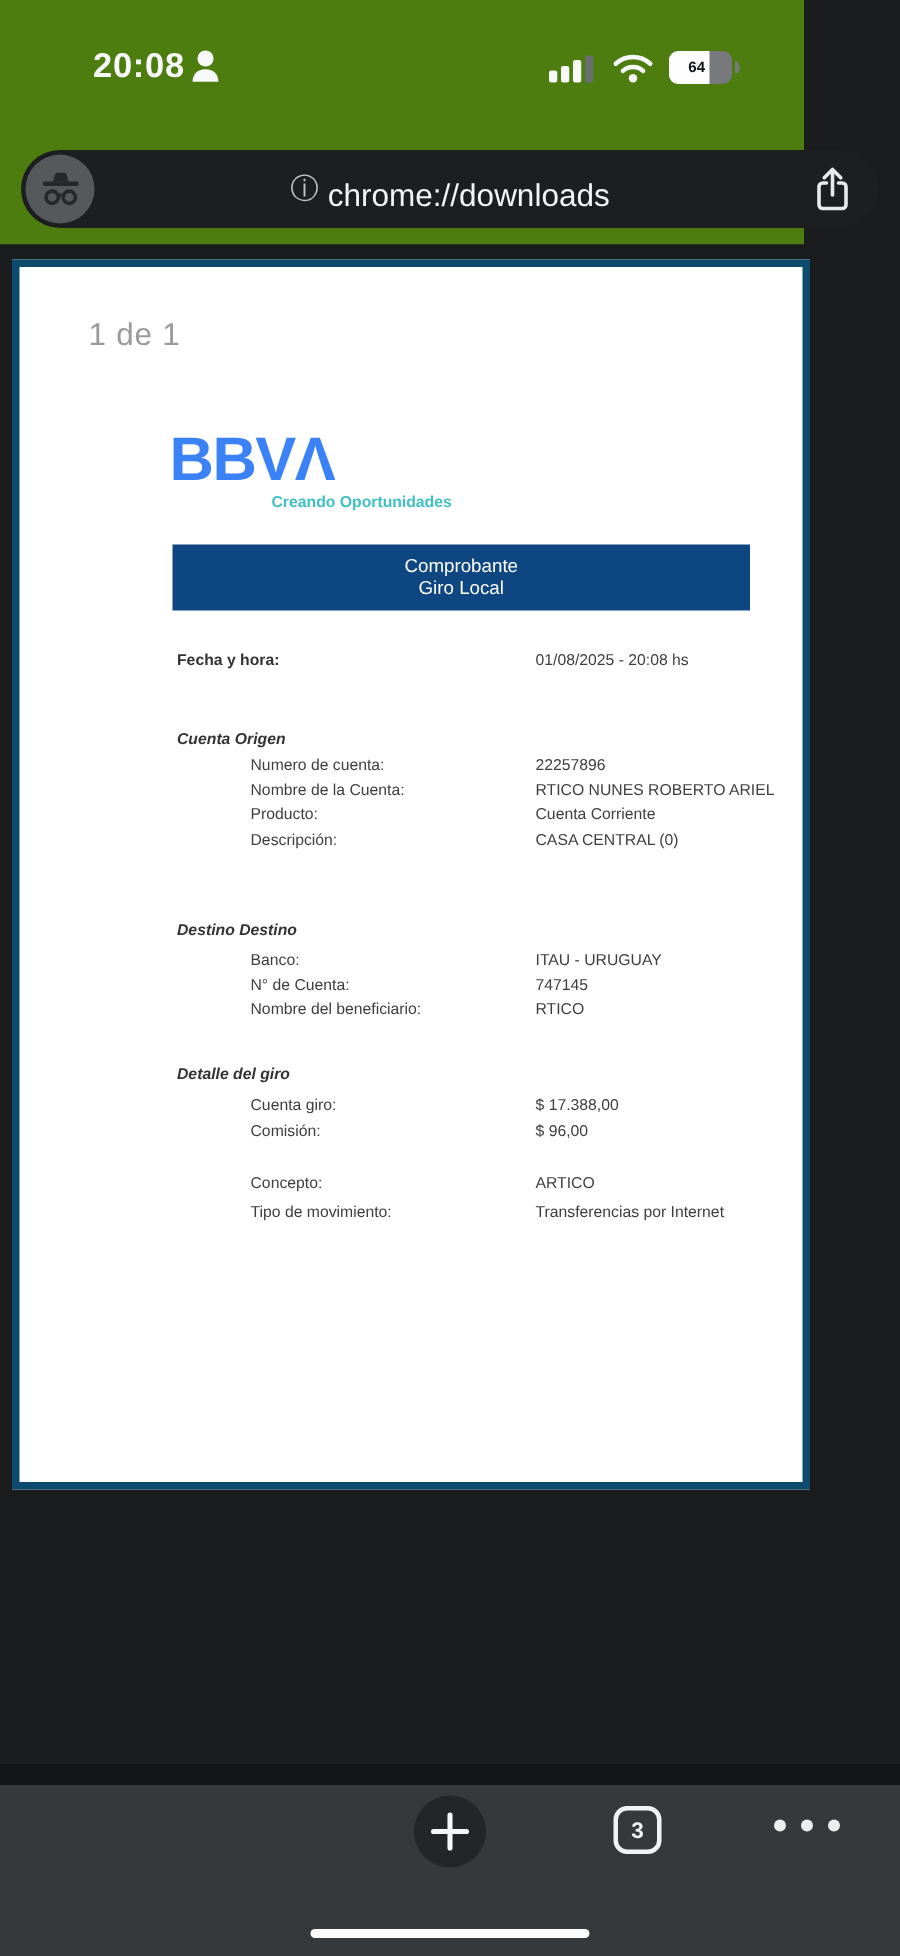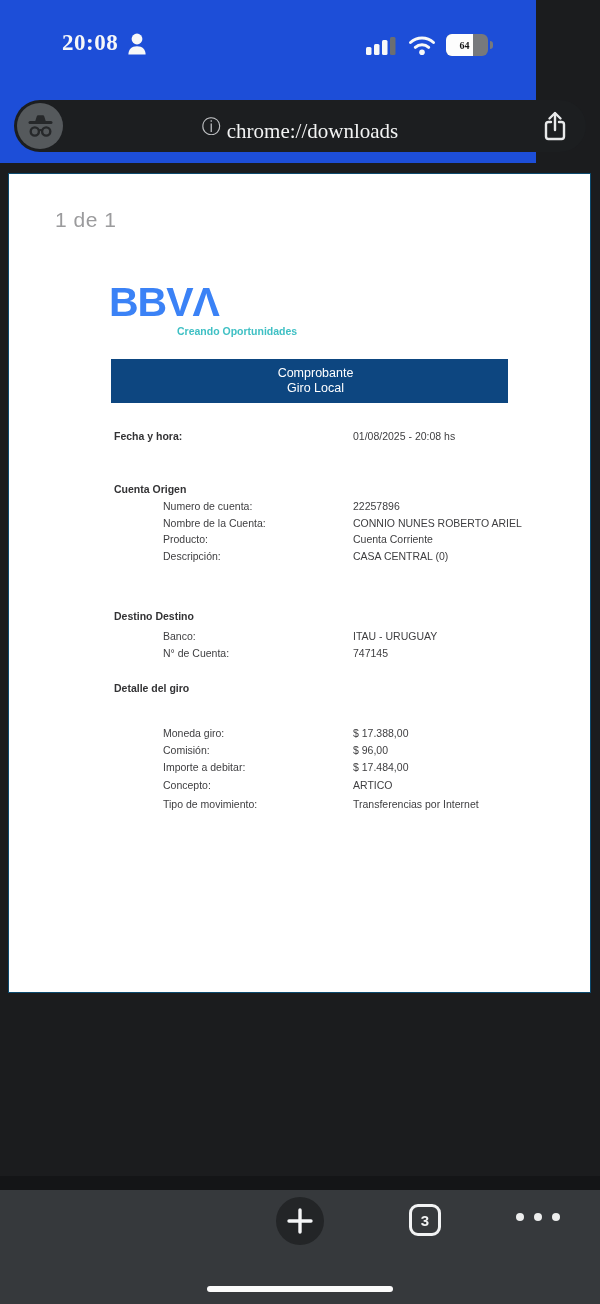--- a/index.html
+++ b/index.html
@@ -1,50 +1,50 @@
 <!DOCTYPE html>
 <html><head>
 <meta charset="utf-8">
 <style>
   html,body{margin:0;padding:0;background:#000;}
   .screen{position:relative;width:600px;height:1304px;overflow:hidden;
     font-family:"Liberation Sans",sans-serif;background:#1b1c1e;}
 
   
-  .header{position:absolute;left:0;top:0;width:536px;height:163px;background:#1d4ed8;font-family:Liberation Serif, serif;}
+  .header{position:absolute;left:0;top:0;width:536px;height:163px;background:#4d7c0f;}
   .time{position:absolute;left:62px;top:30px;font-size:23px;font-weight:700;color:#f7f8f8;letter-spacing:.5px;}
   .person-ic{position:absolute;left:127px;top:33px;}
   .status-icons{position:absolute;right:48px;top:34px;display:flex;align-items:center;gap:10px;}
   .battery{position:relative;width:42px;height:22px;border-radius:6px;background:#77797c;overflow:visible;}
   .battery .fill{position:absolute;left:0;top:0;height:22px;width:64%;background:#fdfdfd;border-radius:6px 0 0 6px;}
   .battery .pct{position:absolute;left:0;top:0;width:88%;height:22px;display:flex;align-items:center;justify-content:center;
     font-size:10px;font-weight:700;color:#141517;}
   .battery:after{content:"";position:absolute;right:-5px;top:7px;width:3px;height:8px;border-radius:0 3px 3px 0;background:#77797c;}
 
   .omnibox{position:absolute;left:14px;top:100px;width:572px;height:52px;border-radius:26px;background:#1c1e20;}
   .incog{position:absolute;left:3px;top:3px;width:46px;height:46px;border-radius:50%;background:#55595c;
     display:flex;align-items:center;justify-content:center;}
   .url-wrap{position:absolute;left:50%;top:0;transform:translateX(-50%);height:52px;display:flex;align-items:center;gap:6px;white-space:nowrap;}
   .info-ic{font-size:19px;color:#bfc1c3;line-height:1;}
   .url-text{font-size:21px;color:#f3f4f4;margin-top:10px;}
   .share-btn{position:absolute;right:18px;top:10px;background:none;border:none;padding:0;cursor:pointer;}
 
   
   .pdf-view{position:absolute;left:0;top:163px;width:600px;height:1013px;background:#1b1c1e;}
   .pre-strip{position:absolute;left:0;top:1176px;width:600px;height:14px;background:#141517;}
-  .pdf-page{position:absolute;left:8px;top:10px;width:583px;height:820px;background:#fff;border:1px solid #0c4a6e;box-sizing:border-box;}
+  .pdf-page{position:absolute;left:8px;top:10px;width:532px;height:820px;background:#fff;border:5px solid #0c4a6e;box-sizing:border-box;}
   .page-ind{position:absolute;left:46px;top:34px;font-size:21px;color:#9b9b9d;letter-spacing:.5px;}
   .bbva-logo{position:absolute;left:100px;top:105px;font-size:41px;font-weight:700;color:#3b82f6;letter-spacing:-1px;}
   .tagline{position:absolute;left:168px;top:151px;font-size:10.5px;font-weight:700;color:#3fc0c4;}
   .banner{position:absolute;left:102px;top:185px;width:385px;height:44px;background:#0d4680;color:#fff;
-    display:flex;flex-direction:column;align-items:center;justify-content:center;font-size:12.5px;line-height:15px;padding-left:12px;}
+    display:flex;flex-direction:column;align-items:center;justify-content:center;font-size:12.5px;line-height:15px;}
   .prow{position:absolute;left:0;width:583px;height:14px;font-size:10.5px;color:#3e3e40;line-height:13px;}
   .plabel{position:absolute;left:154px;}
   .plabel.l1{left:105px;font-weight:700;color:#333335;}
-  .sec-title{position:absolute;left:105px;font-size:10.5px;font-weight:700;color:#333335;line-height:13px;}
+  .sec-title{position:absolute;left:105px;font-size:10.5px;font-weight:700;color:#333335;line-height:13px;font-style:italic;}
   .pval{position:absolute;left:344px;}
 
   
   .toolbar{position:absolute;left:0;top:1190px;width:600px;height:114px;background:#36393c;}
   .plus-btn{position:absolute;left:276px;top:7px;width:48px;height:48px;border-radius:50%;background:#232527;border:none;
     display:flex;align-items:center;justify-content:center;cursor:pointer;}
   .tab-btn{position:absolute;left:409px;top:14px;width:32px;height:32px;border-radius:9px;border:3px solid #f2f3f4;
     background:none;color:#f2f3f4;font-size:15px;font-weight:700;display:flex;align-items:center;justify-content:center;
     box-sizing:border-box;cursor:pointer;font-family:"Liberation Sans",sans-serif;}
   .menu-btn{position:absolute;left:516px;top:23px;background:none;border:none;display:flex;gap:10px;cursor:pointer;padding:0;}
@@ -119,53 +119,53 @@
         <span class="pval">01/08/2025 - 20:08 hs</span>
       </div>
 
       <div class="sec-title" style="top:309px">Cuenta Origen</div>
       <div class="prow" style="top:326px">
         <span class="plabel">Numero de cuenta:</span>
         <span class="pval">22257896</span>
       </div>
       <div class="prow" style="top:343px">
         <span class="plabel">Nombre de la Cuenta:</span>
-        <span class="pval">CONNIO NUNES ROBERTO ARIEL</span>
+        <span class="pval">RTICO NUNES ROBERTO ARIEL</span>
       </div>
       <div class="prow" style="top:359px">
         <span class="plabel">Producto:</span>
         <span class="pval">Cuenta Corriente</span>
       </div>
       <div class="prow" style="top:376px">
         <span class="plabel">Descripción:</span>
         <span class="pval">CASA CENTRAL (0)</span>
       </div>
 
       <div class="sec-title" style="top:436px">Destino Destino</div>
       <div class="prow" style="top:456px">
         <span class="plabel">Banco:</span>
         <span class="pval">ITAU - URUGUAY</span>
       </div>
       <div class="prow" style="top:473px">
         <span class="plabel">N° de Cuenta:</span>
         <span class="pval">747145</span>
       </div>
+      <div class="prow" style="top:489px">
+        <span class="plabel">Nombre del beneficiario:</span>
+        <span class="pval">RTICO</span>
+      </div>
 
-      <div class="sec-title" style="top:508px">Detalle del giro</div>
+      <div class="sec-title" style="top:532px">Detalle del giro</div>
       <div class="prow" style="top:553px">
-        <span class="plabel">Moneda giro:</span>
+        <span class="plabel">Cuenta giro:</span>
         <span class="pval">$ 17.388,00</span>
       </div>
       <div class="prow" style="top:570px">
         <span class="plabel">Comisión:</span>
         <span class="pval">$ 96,00</span>
-      </div>
-      <div class="prow" style="top:587px">
-        <span class="plabel">Importe a debitar:</span>
-        <span class="pval">$ 17.484,00</span>
       </div>
       <div class="prow" style="top:624px">
         <span class="plabel">Tipo de movimiento:</span>
         <span class="pval">Transferencias por Internet</span>
       </div>
       <div class="prow" style="top:605px">
         <span class="plabel">Concepto:</span>
         <span class="pval">ARTICO</span>
       </div>
     </div>

